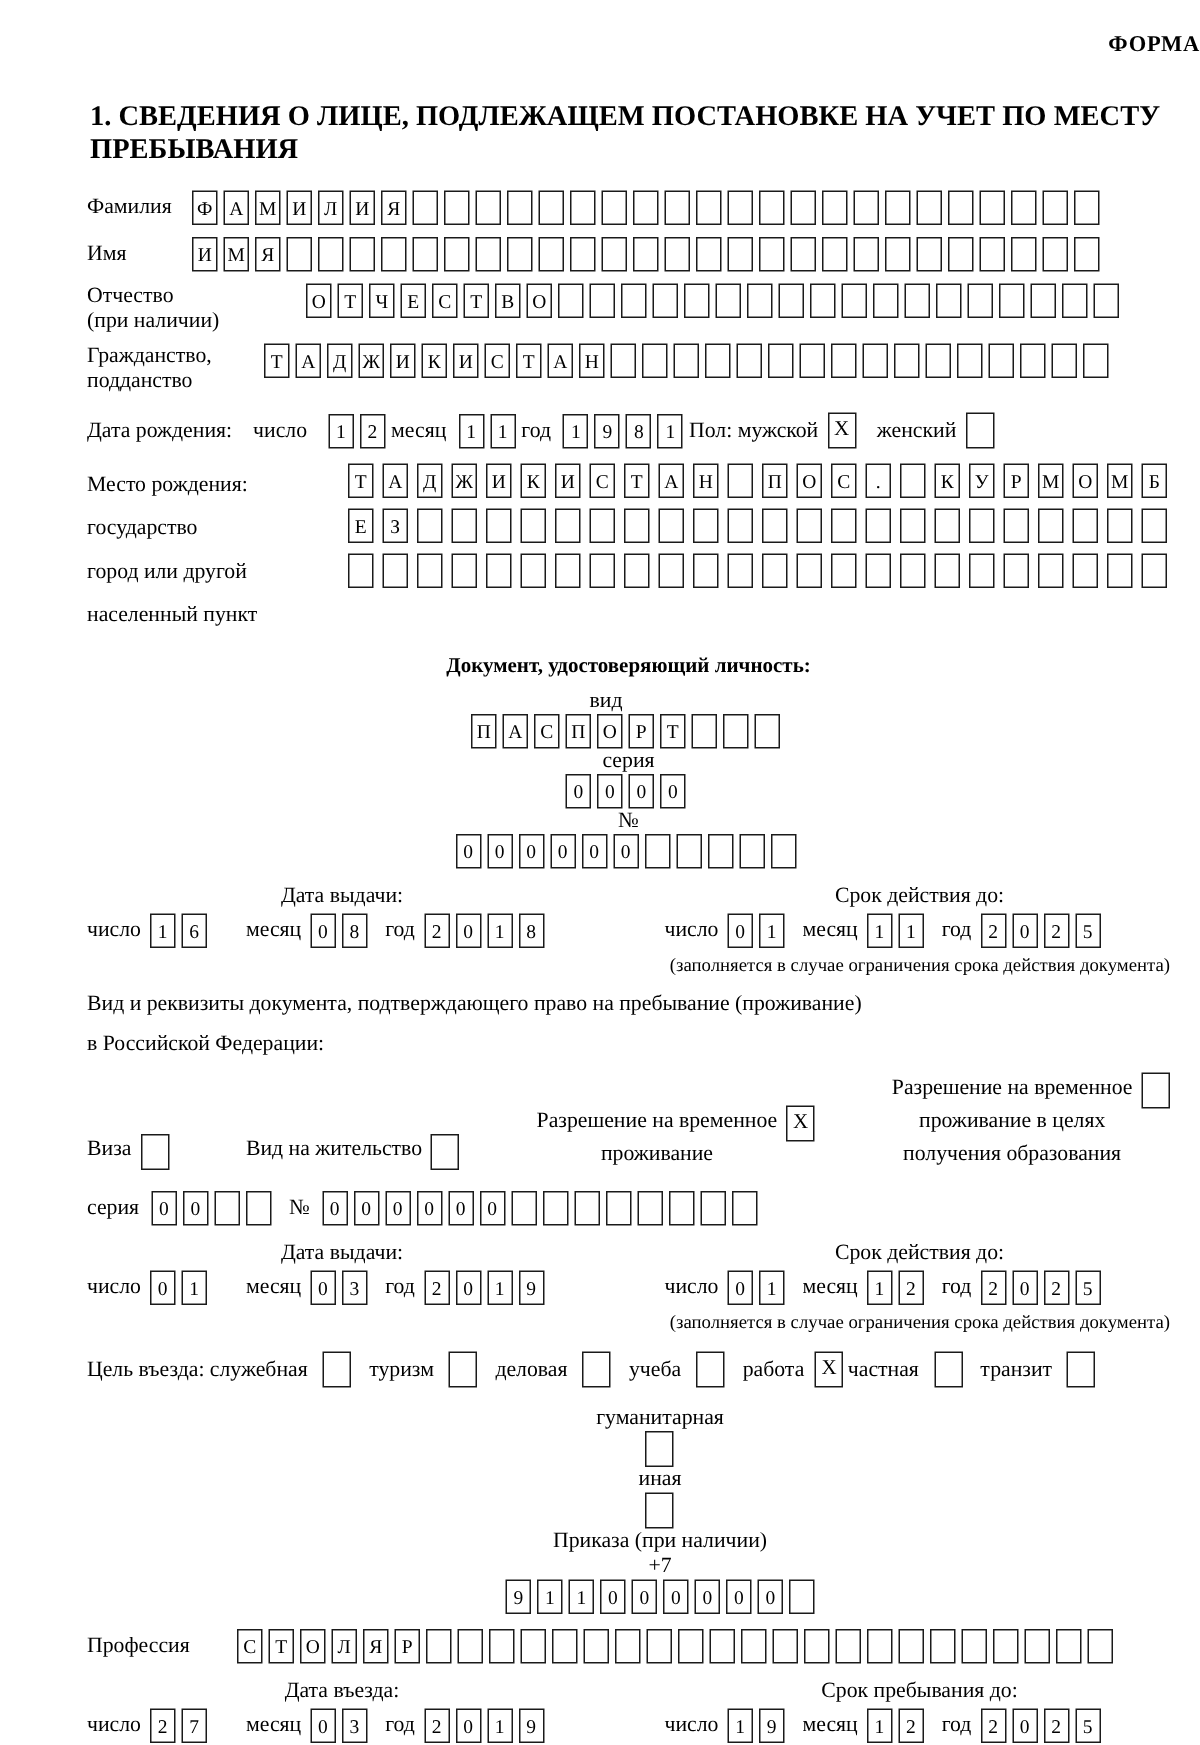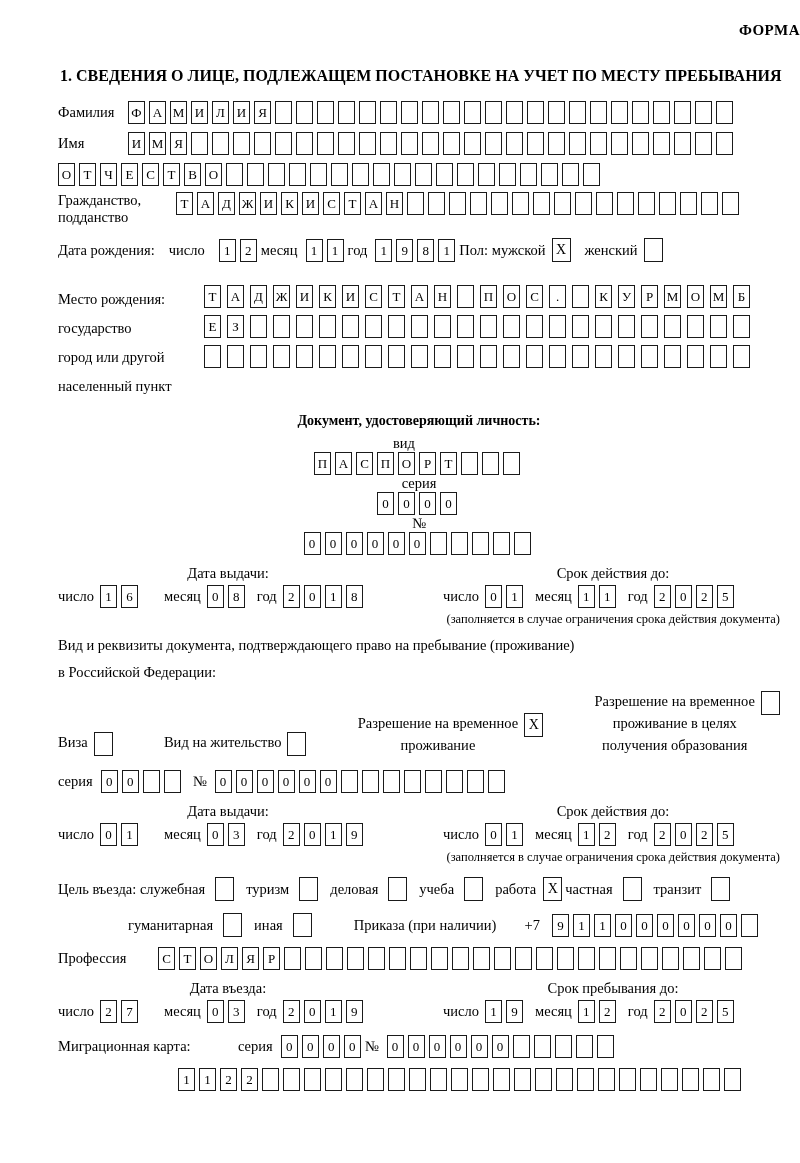--- a/index.html
+++ b/index.html
@@ -7,21 +7,21 @@
   body {
     width:800px; height:1163px;
     font-family:"Liberation Serif","DejaVu Serif",serif;
     color:#000; overflow:hidden;
   }
   .corner { margin:30px 0 0 618px; font-size:12.5px; line-height:1.4; }
   .corner .grp2 { margin-top:5px; }
   .forma { text-align:right; font-weight:bold; font-size:15px; margin-top:22px; letter-spacing:0.5px; }
   .title { text-align:center; font-weight:bold; font-size:15.5px; margin-top:22px; line-height:1.55; }
   .blank-line { display:inline-block; width:56px; border-bottom:2px solid #333; height:12px; margin-left:10px; }
-  .sec-heading { font-weight:bold; font-size:16px; margin:28px 0 0 60px; }
+  .sec-heading { font-weight:bold; font-size:19px; margin:28px 0 0 60px; }
 
   .form { margin:12px 20px 0 58px; width:722px; font-size:14.5px; }
   .row { display:flex; align-items:center; margin-top:8px; }
   .row.top { align-items:flex-start; }
   .cells { display:flex; flex-wrap:nowrap; }
   .cell {
     display:inline-flex; align-items:center; justify-content:center;
     width:15px; height:21px; border:1.5px solid #1a1a1a; margin-right:4px;
     font-size:13px; line-height:1; flex:none;
   }
@@ -44,21 +44,21 @@
   .dp-row .cells { margin-right:8px; }
   .note { font-size:12.5px; text-align:right; margin-top:4px; }
   .plain-line { margin-top:10px; }
   .visa-row { display:flex; justify-content:space-between; align-items:flex-end; margin-top:10px; }
   .visa-item { display:flex; align-items:flex-start; }
   .visa-item .txt { text-align:center; line-height:1.5; }
   .gap8 { width:8px; flex:none; } .gap14 { width:14px; flex:none; } .gap24 { width:24px; flex:none; } .gap30 { width:30px; flex:none; }
   .purpose-row { display:flex; align-items:center; margin-top:12px; }
   .purpose-row .lbl { margin-right:4px; }
   .purpose-row .cbox { margin-right:12px; }
-  .indent70 { margin-left:70px; }
+  .indent70 { margin-left:46px;flex-direction:column; }
   .mig-row { display:flex; align-items:center; margin-top:12px; }
 </style>
 </head>
 <body>
 
 <div>
 
 
   <div class="forma">ФОРМА</div>
 
@@ -131,20 +131,24 @@
           <span class="cell"></span>
           <span class="cell"></span>
           <span class="cell"></span>
           <span class="cell"></span>
           <span class="cell"></span>
           <span class="cell"></span>
         </span>
     </div>
 
     <div class="row top">
+      <span class="lbl w146">
+        <span>Отчество</span><br>
+        <span>(при наличии)</span>
+      </span>
       <span class="cells">
           <span class="cell">О</span>
           <span class="cell">Т</span>
           <span class="cell">Ч</span>
           <span class="cell">Е</span>
           <span class="cell">С</span>
           <span class="cell">Т</span>
           <span class="cell">В</span>
           <span class="cell">О</span>
           <span class="cell"></span>
@@ -227,21 +231,21 @@
           <span class="cell">8</span>
           <span class="cell">1</span>
         </span>
       <span class="lbl">Пол: мужской</span>
       <span class="cbox">X</span>
       <span class="gap14"></span>
       <span class="lbl">женский</span>
       <span class="cbox"></span>
     </div>
 
-    <div class="row top" style="margin-top:23px;">
+    <div class="row top" style="margin-top:10px;gap:28px;">
       <span class="lbl w146" style="line-height:2.0;">
         <span>Место рождения:</span><br>
         <span>государство</span><br>
         <span>город или другой</span><br>
         <span>населенный пункт</span>
       </span>
       <span class="stackrows">
         <span class="cells spread">
             <span class="cell">Т</span>
             <span class="cell">А</span>

